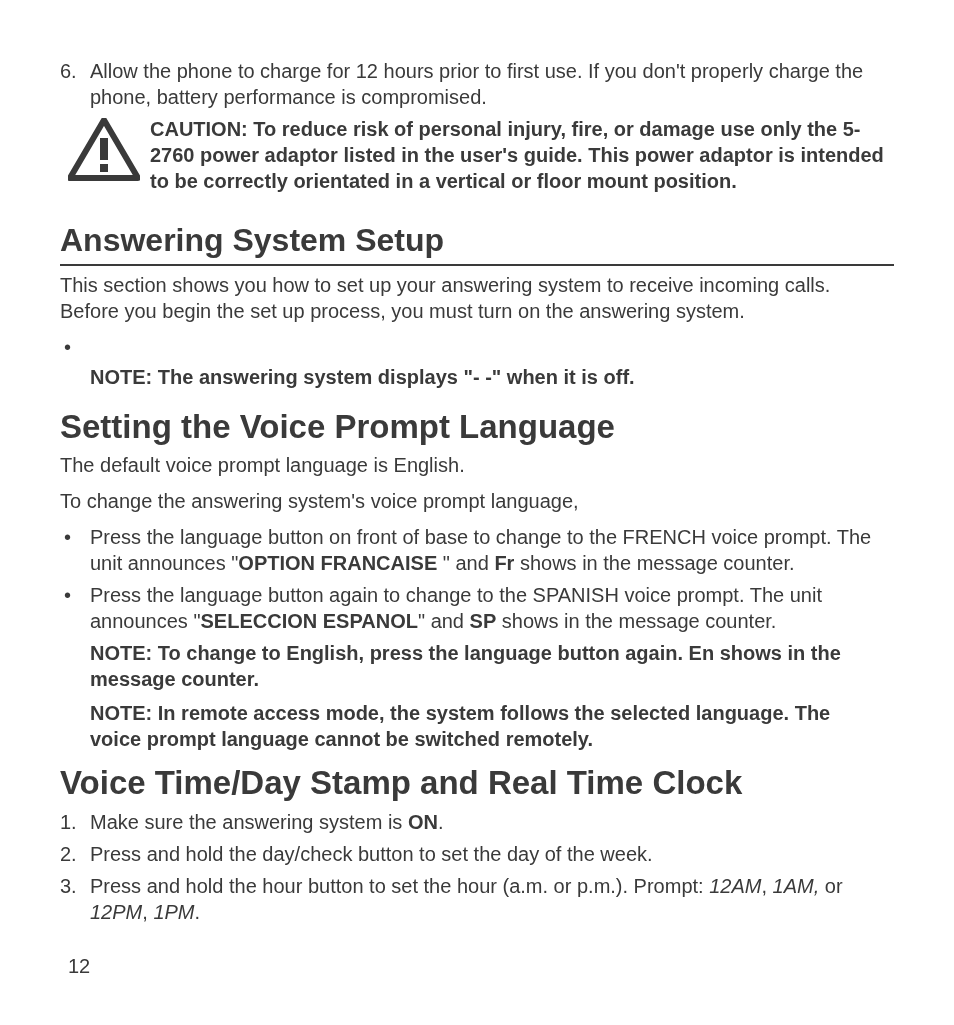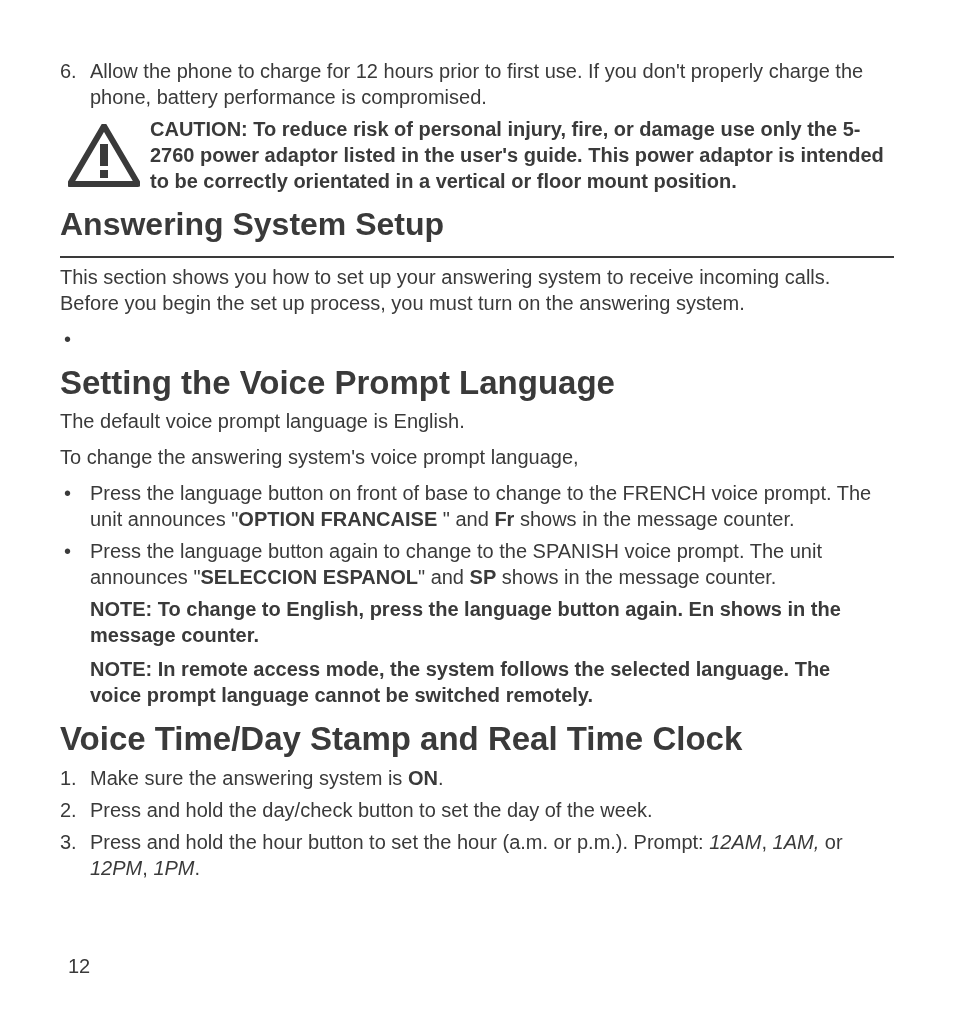--- a/index.html
+++ b/index.html
@@ -8,28 +8,28 @@
     font-family: "Segoe UI", "Trebuchet MS", Arial, sans-serif;
     color: #3a3a3a;
     padding: 58px 60px 40px 60px;
     font-size: 20px;
     line-height: 1.3;
     position: relative;
   }
   .ol-item { display: flex; margin-bottom: 6px; }
   .ol-num { width: 30px; flex-shrink: 0; }
   .ol-body { flex: 1; }
-  .caution-row { display: flex; margin: 6px 0 10px 0; align-items: flex-end; }
+  .caution-row { display: flex; margin: 6px 0 26px 0; align-items: flex-start; }
   .caution-icon { width: 90px; flex-shrink: 0; padding-left: 8px; padding-top: 2px; }
   .caution-text { flex: 1; font-weight: 700; padding-right: 10px; }
   h1 {
     font-size: 32px;
     font-weight: 700;
     border-bottom: 2px solid #3a3a3a;
-    padding-bottom: 10px;
+    padding-bottom: 2px;
     margin-bottom: 6px;
     margin-top: 8px;
   }
   h2 { font-size: 33px; font-weight: 700; margin-top: 10px; margin-bottom: 4px; }
   .para { margin-bottom: 10px; }
   .bul-item { display: flex; margin-bottom: 6px; }
   .bul-mark { width: 30px; flex-shrink: 0; text-align: left; padding-left: 4px; }
   .bul-body { flex: 1; }
   .note { font-weight: 700; margin-top: 4px; margin-bottom: 6px; }
   .indent-note { font-weight: 700; margin-left: 30px; margin-bottom: 8px; padding-right: 10px; }
@@ -59,20 +59,21 @@
 </div>
 
 <h1>Answering System Setup</h1>
 
 <div class="para">This section shows you how to set up your answering system to receive incoming calls. Before you begin the set up process, you must turn on the answering system.</div>
 
 <div class="bul-item">
   <div class="bul-mark">•</div>
   <div class="bul-body">
     <br>
+    <div class="note">NOTE: The answering system displays "- -" when it is off.</div>
   </div>
 </div>
 
 <h2>Setting the Voice Prompt Language</h2>
 
 <div class="para">The default voice prompt language is English.</div>
 <div class="para">To change the answering system's voice prompt language,</div>
 
 <div class="bul-item">
   <div class="bul-mark">•</div>

